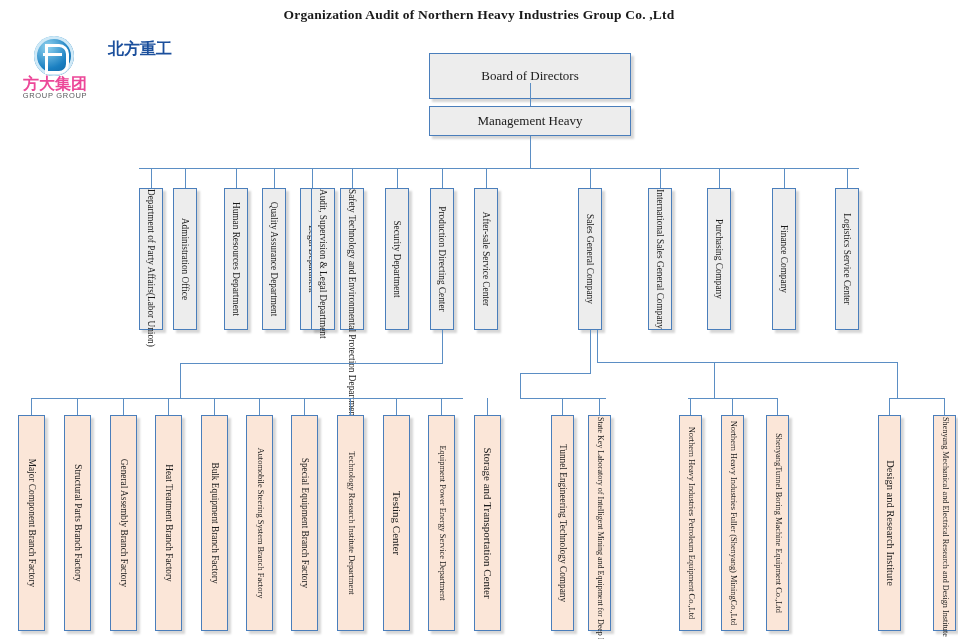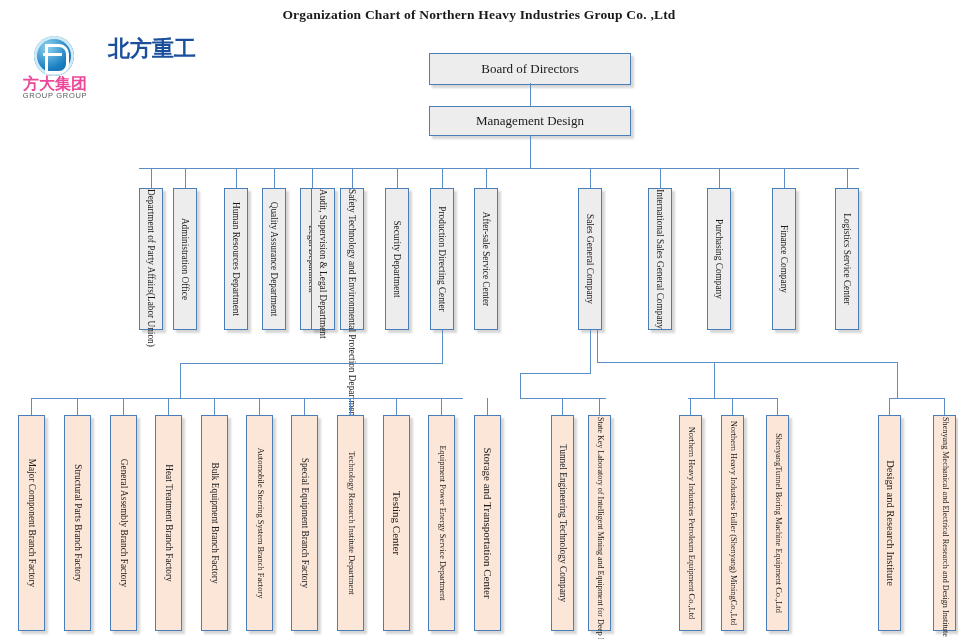--- a/index.html
+++ b/index.html
@@ -23,21 +23,21 @@
   .fd-mark:before{content:"";position:absolute;left:9px;top:17px;width:19px;height:3px;background:#ffffff;z-index:2;}
   .fd-cn{position:absolute;left:0;top:40px;width:86px;text-align:center;
     font-size:16px;font-weight:bold;color:#ec4899;letter-spacing:0px;
     font-family:"DejaVu Sans",sans-serif;line-height:15px;}
   .fd-en{position:absolute;left:0;top:55px;width:86px;text-align:center;
     font-size:7.5px;color:#58595b;letter-spacing:.7px;
     font-family:"Liberation Sans",sans-serif;}
   .logo-nhi{position:absolute;left:96px;top:2px;width:96px;height:58px;}
   .nhi-en{font-size:29px;font-weight:bold;color:#d8232a;letter-spacing:-1px;
     font-family:"DejaVu Sans",sans-serif;line-height:30px;}
-  .nhi-cn{font-size:22px;font-weight:bold;color:#1b4f9c;letter-spacing:0px;
+  .nhi-cn{font-size:16px;font-weight:bold;color:#1b4f9c;letter-spacing:0px;
     font-family:"DejaVu Sans",sans-serif;line-height:20px;margin-top:1px;}
 
   
   .node{position:absolute;box-sizing:border-box;border:1px solid #4a7ebb;
     background:#ededed;box-shadow:3px 3px 2px rgba(0,0,0,.16);}
   .node.thick{border-width:1.6px;}
   .node.peach{background:#fbe6d8;}
   .node-h{display:flex;align-items:center;justify-content:center;
     font-size:13px;line-height:14px;text-align:center;}
   .vlabel{position:absolute;left:50%;top:50%;
@@ -48,38 +48,38 @@
   
   .ln{position:absolute;background:#5b8ec4;}
   .lnv{width:1px;}
   .lnh{height:1px;}
 </style>
 </head>
 <body>
 
 <div id="chart-root">
 
-  <div class="chart-title">Organization Chart of Northern Heavy Industries  Group Co. ,Ltd</div>
+  <div class="chart-title">Organization Audit of Northern Heavy Industries  Group Co. ,Ltd</div>
 
   <div class="logo-zone">
     <div class="logo-fangda">
       <div class="fd-mark"></div>
       <div class="fd-cn">方大集团</div>
       <div class="fd-en">GROUP GROUP</div>
     </div>
     <div class="logo-nhi">
       <div class="nhi-cn">北方重工</div>
     </div>
   </div>
 
-  <div class="node node-h" style="left:429px;top:53px;width:202px;height:32px;">
+  <div class="node node-h" style="left:429px;top:53px;width:202px;height:46px;">
     <span>Board of Directors</span>
   </div>
   <div class="node node-h" style="left:429px;top:106px;width:202px;height:30px;">
-    <span>Management Design</span>
+    <span>Management Heavy</span>
   </div>
 
   <div class="ln lnv" style="left:530px;top:83px;height:23px;"></div>
 
   <div class="ln lnv" style="left:530px;top:136px;height:32px;"></div>
 
   <div class="ln lnh" style="left:139px;top:168px;width:720px;"></div>
 
   <div class="node" style="left:139px;top:188px;width:24px;height:142px;">
     <span class="vlabel" style="width:140px;">Department of Party Affairs(Labor Union)</span>

